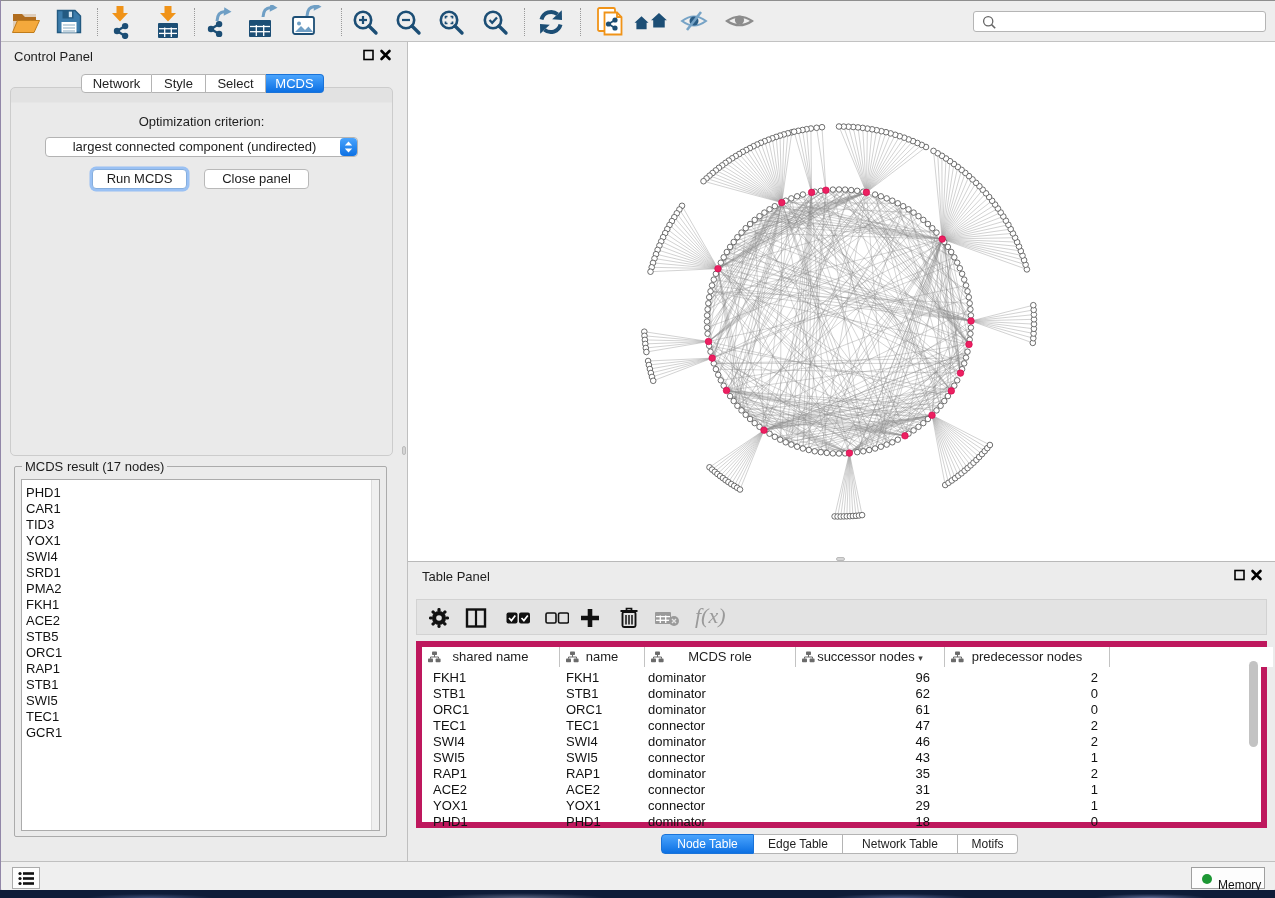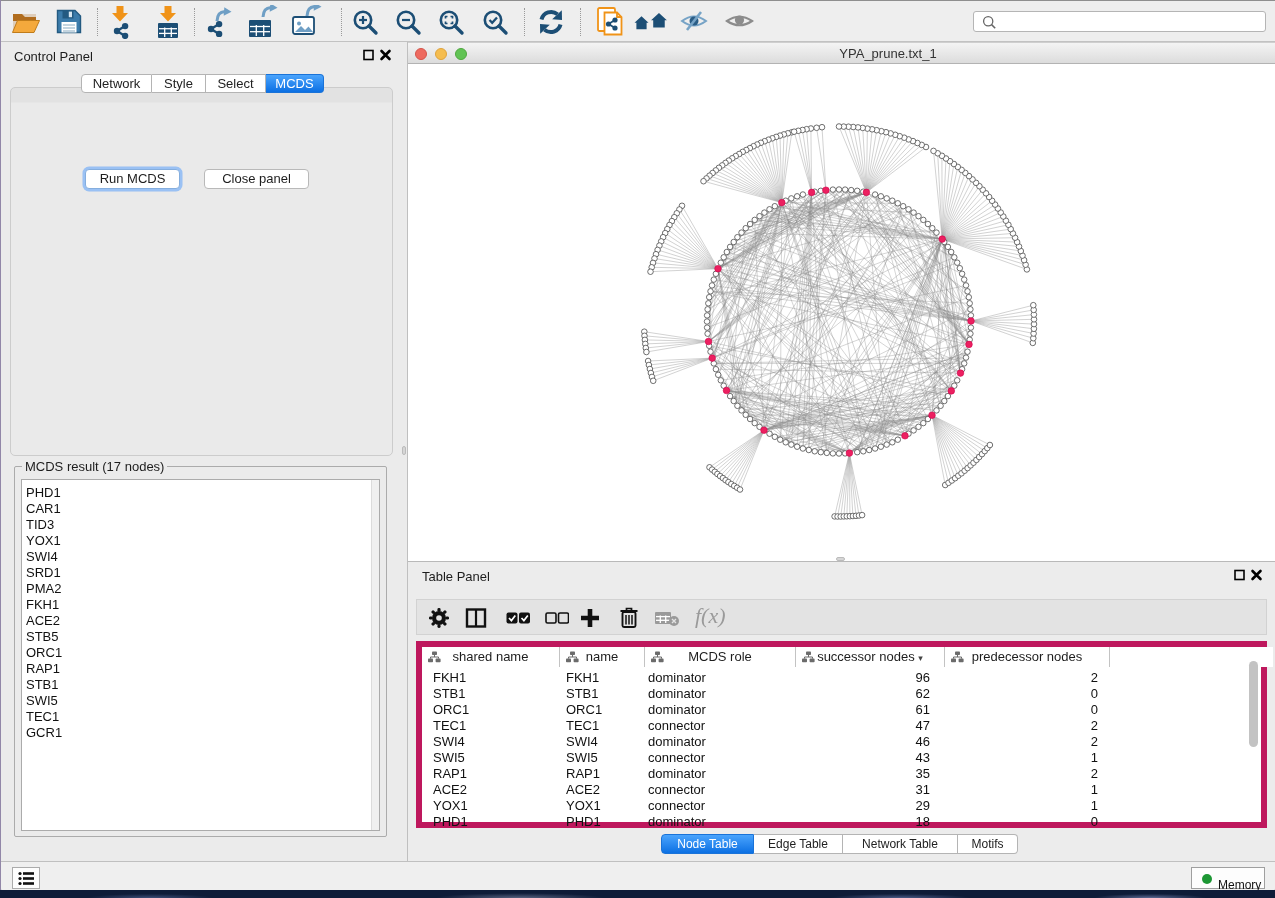--- a/index.html
+++ b/index.html
@@ -20,21 +20,21 @@
 .tab { background:#fff; border:1px solid #b4b4b4; border-left:none; height:20px; line-height:19px; text-align:center; }
 .tabset .tab { height:19px; line-height:18px; }
 .tab:first-child { border-left:1px solid #b4b4b4; border-radius:4px 0 0 4px; }
 .tab:last-child { border-radius:0 4px 4px 0; }
 .tab.sel { background:linear-gradient(180deg,#4aa4fd,#0c70e3); color:#fff; border-color:#1a73d8; }
 #tabpanel { position:absolute; left:9px; top:45px; width:383px; height:369px; background:linear-gradient(180deg,#e2e2e2 0,#e2e2e2 14px,#eaeaea 15px,#eaeaea 100%); border:1px solid #cccccc; border-radius:5px; }
 #optlabel { position:absolute; left:0; top:72px; width:401px; text-align:center; font-size:13px; color:#1d1d1d; }
 #combo { position:absolute; left:44px; top:95px; width:313px; height:20px; background:#fff; border:1px solid #b3b3b3; border-radius:4px; font-size:13px; color:#1d1d1d; line-height:18px; text-align:center; padding-right:14px; }
 #combo .stepper { position:absolute; right:0px; top:0px; width:17px; height:18px; border-radius:4px; background:linear-gradient(180deg,#4aa4fd,#0c70e3); }
 .btn { position:absolute; height:20px; background:#fff; border:1px solid #b9b9b9; border-radius:4px; font-size:13px; color:#1d1d1d; text-align:center; line-height:18px; }
-#runbtn { left:84px; top:127px; width:95px; box-shadow:0 0 0 2.5px rgba(100,165,250,.6); border-color:#85aede; }
+#runbtn { left:91px; top:127px; width:95px; box-shadow:0 0 0 2.5px rgba(100,165,250,.6); border-color:#85aede; }
 #closebtn { left:203px; top:127px; width:105px; }
 #fieldset { position:absolute; left:13px; top:424px; width:373px; height:371px; border:1px solid #ababab; border-radius:2px; }
 #fieldset .legend { position:absolute; left:7px; top:-8px; background:#ebebeb; padding:0 3px; font-size:13px; color:#1d1d1d; }
 #mlist { position:absolute; left:6px; top:12px; width:359px; height:352px; background:#fff; border:1px solid #ababab; font-size:13px; color:#111; }
 #mlist .row { height:16px; line-height:16px; padding-left:4px; }
 #mlist { padding-top:5px; }
 #mlist .sb { position:absolute; right:0px; top:0px; width:8px; height:350px; background:#f0f0f0; border-left:1px solid #dcdcdc; }
 
 #vsplit { position:absolute; left:401px; top:42px; width:6px; height:819px; background:#ebebeb; border-right:1px solid #bfbfbf; }
 .knob { position:absolute; background:#d6d6d6; border:1px solid #bbb; border-radius:2px; }
@@ -214,20 +214,26 @@
         </svg><svg class="ic" style="display:inline-block;vertical-align:top;margin-left:4px" width="13" height="12" viewBox="0 0 13 12">
           <path d="M2.5 2 L10.5 10 M10.5 2 L2.5 10" stroke="#000" stroke-width="2.6" stroke-linecap="round"></path>
         </svg></div>
     <div id="tabpanel"></div>
     <div class="tabset" style="left:80px; top:32px;">
       <div class="tab" style="width:71px">Network</div>
         <div class="tab" style="width:54px">Style</div>
         <div class="tab" style="width:60px">Select</div>
         <div class="tab sel" style="width:58px">MCDS</div>
     </div>
+    <div id="optlabel">Optimization criterion:</div>
+    <div id="combo">largest connected component (undirected)<span class="stepper">
+          <svg class="ic" style="position:absolute;left:3px;top:2px" width="11" height="14" viewBox="0 0 11 14">
+            <path d="M1.8 5.5 L5.5 1.5 L9.2 5.5 z M1.8 8.5 L5.5 12.5 L9.2 8.5 z" fill="#fff"></path>
+          </svg>
+        </span></div>
     <div class="btn" id="runbtn">Run MCDS</div>
     <div class="btn" id="closebtn">Close panel</div>
     <div id="fieldset">
       <div class="legend">MCDS result (17 nodes)</div>
       <div id="mlist">
         <div class="row">PHD1</div>
           <div class="row">CAR1</div>
           <div class="row">TID3</div>
         <div class="row">YOX1</div>
           <div class="row">SWI4</div>
@@ -243,26 +249,20 @@
           <div class="row">TEC1</div>
         <div class="row">GCR1</div>
         <div class="sb"></div>
       </div>
     </div>
   </div>
   <div id="vsplit">
       <div class="knob" style="left:0px; top:404px; width:4px; height:9px;"></div>
     </div>
   <div id="netview">
-    <div id="nettitle">
-      <span class="tl" style="left:7px; background:#ee6a5f; border:1px solid #d5544a;"></span>
-      <span class="tl" style="left:27px; background:#f5bd4f; border:1px solid #dfa33c;"></span>
-      <span class="tl" style="left:47px; background:#61c354; border:1px solid #4fa83f;"></span>
-      <div class="cap">YPA_prune.txt_1</div>
-    </div>
     <div id="netcanvas"><svg width="867" height="496" viewBox="0 0 867 496">
           <path d="M373.8 137.6L455.3 386.3M373.8 137.6L461.2 385M373.8 137.6L467.1 383.5M373.8 137.6L302.5 226.3M373.8 137.6L301.2 232.2M373.8 137.6L300.3 238.3M373.8 137.6L299.6 244.3M373.8 137.6L299.1 250.4M373.8 137.6L299 256.5M373.8 137.6L322.1 331.1M373.8 137.6L325.7 336M373.8 137.6L329.4 340.8M373.8 137.6L333.5 345.4M403.6 127.4L372.2 374.7M403.6 127.4L377.7 377.3M403.6 127.4L383.3 379.6M403.6 127.4L389.1 381.7M403.6 127.4L394.9 383.5M403.6 127.4L400.8 385M417.9 125.2L318.8 187M417.9 125.2L315.7 192.3M417.9 125.2L312.8 197.7M458.4 127.4L329.4 172.2M458.4 127.4L325.7 177M458.4 127.4L322.1 181.9M458.4 127.4L318.8 187M458.4 127.4L315.7 192.3M458.4 127.4L312.8 197.7M458.4 127.4L346.7 154.9M458.4 127.4L342.1 159M458.4 127.4L337.7 163.2M458.4 127.4L333.5 167.6M458.4 127.4L329.4 172.2M534.2 174.1L389.1 381.7M534.2 174.1L394.9 383.5M534.2 174.1L400.8 385M534.2 174.1L437.1 388.4M534.2 174.1L449.2 387.2M534.2 174.1L455.3 386.3M534.2 174.1L461.2 385M534.2 174.1L467.1 383.5M534.2 174.1L472.9 381.7M534.2 174.1L478.7 379.6M534.2 174.1L377.7 135.7M534.2 174.1L366.8 141.2M534.2 174.1L361.5 144.3M534.2 174.1L356.4 147.6M534.2 174.1L351.5 151.2M534.2 174.1L346.7 154.9M534.2 174.1L342.1 159M563 256L322.1 181.9M563 256L318.8 187M563 256L315.7 192.3M563 256L312.8 197.7M563 256L307.9 208.8M563 256L305.8 214.6M563 256L304 220.4M561 279.4L467.1 129.5M561 279.4L455.3 126.7M561 279.4L449.2 125.8M561 279.4L443.2 125.1M561 279.4L437.1 124.6M561 279.4L431 124.5M561 279.4L424.9 124.6M552.5 308.1L536.3 177M552.5 308.1L528.5 167.6M552.5 308.1L524.3 163.2M552.5 308.1L519.9 159M543.3 325.9L389.1 131.3M543.3 325.9L383.3 133.4M543.3 325.9L377.7 135.7M543.3 325.9L366.8 141.2M524 350.2L366.8 371.8M524 350.2L372.2 374.7M524 350.2L377.7 377.3M524 350.2L383.3 379.6M524 350.2L389.1 381.7M524 350.2L394.9 383.5M524 350.2L400.8 385M497 370.8L315.7 320.7M497 370.8L322.1 331.1M497 370.8L325.7 336M497 370.8L329.4 340.8M497 370.8L333.5 345.4M497 370.8L337.7 349.8M497 370.8L342.1 354M441.4 388.1L315.7 320.7M441.4 388.1L322.1 331.1M441.4 388.1L325.7 336M441.4 388.1L329.4 340.8M441.4 388.1L333.5 345.4M441.4 388.1L337.7 349.8M441.4 388.1L546.3 320.7M441.4 388.1L549.2 315.3M441.4 388.1L554.1 304.2M441.4 388.1L556.2 298.4M441.4 388.1L558 292.6M441.4 388.1L559.5 286.7M441.4 388.1L561.7 274.7M356 365.2L532.6 340.8M356 365.2L536.3 336M356 365.2L539.9 331.1M356 365.2L546.3 320.7M356 365.2L549.2 315.3M356 365.2L554.1 304.2M356 365.2L556.2 298.4M356 365.2L558 292.6M356 365.2L559.5 286.7M356 365.2L561.7 274.7M318.5 325.5L500.5 368.7M318.5 325.5L505.6 365.4M318.5 325.5L510.5 361.8M318.5 325.5L515.3 358.1M318.5 325.5L519.9 354M318.5 325.5L528.5 345.4M318.5 325.5L532.6 340.8M304.2 293.1L366.8 141.2M304.2 293.1L361.5 144.3M304.2 293.1L356.4 147.6M300.5 276.5L495.2 141.2M300.5 276.5L489.8 138.3M300.5 276.5L484.3 135.7M300.5 276.5L478.7 133.4M300.5 276.5L472.9 131.3M300.5 276.5L467.1 129.5M310 203.7L467.1 129.5M310 203.7L455.3 126.7M310 203.7L449.2 125.8M310 203.7L443.2 125.1M310 203.7L437.1 124.6M310 203.7L431 124.5M310 203.7L424.9 124.6M310 203.7L329.4 340.8M310 203.7L333.5 345.4M310 203.7L337.7 349.8M310 203.7L342.1 354M373.8 137.6L302.5 286.7M373.8 137.6L310.2 309.8M373.8 137.6L489.8 138.3M373.8 137.6L558 292.6M373.8 137.6L549.2 315.3M373.8 137.6L299.6 268.7M373.8 137.6L372.2 374.7M373.8 137.6L337.7 163.2M373.8 137.6L418.8 387.9M403.6 127.4L299.1 262.6M403.6 127.4L418.8 387.9M403.6 127.4L337.7 163.2M403.6 127.4L310.2 309.8M403.6 127.4L546.3 192.3M403.6 127.4L562.4 268.7M403.6 127.4L325.7 336M403.6 127.4L519.9 354M403.6 127.4L299.6 268.7M417.9 125.2L559.5 226.3M417.9 125.2L394.9 383.5M417.9 125.2L302.5 286.7M417.9 125.2L315.7 320.7M417.9 125.2L455.3 386.3M417.9 125.2L562.4 244.3M417.9 125.2L539.9 181.9M417.9 125.2L400.8 385M417.9 125.2L377.7 135.7M458.4 127.4L478.7 379.6M458.4 127.4L412.8 387.2M458.4 127.4L325.7 336M458.4 127.4L333.5 345.4M458.4 127.4L536.3 177M458.4 127.4L549.2 197.7M458.4 127.4L377.7 377.3M534.2 174.1L333.5 167.6M534.2 174.1L431 388.5M534.2 174.1L449.2 387.2M534.2 174.1L329.4 340.8M534.2 174.1L558 292.6M534.2 174.1L377.7 377.3M534.2 174.1L301.2 232.2M534.2 174.1L299.1 262.6M534.2 174.1L562.4 268.7M563 256L467.1 129.5M563 256L302.5 226.3M563 256L558 292.6M563 256L333.5 167.6M563 256L377.7 377.3M563 256L500.5 144.3M563 256L437.1 124.6M563 256L337.7 163.2M561 279.4L312.8 315.3M561 279.4L437.1 124.6M561 279.4L325.7 177M561 279.4L302.5 226.3M561 279.4L484.3 135.7M561 279.4L383.3 133.4M561 279.4L431 388.5M561 279.4L543.2 187M561 279.4L478.7 379.6M552.5 308.1L484.3 377.3M552.5 308.1L361.5 144.3M552.5 308.1L312.8 197.7M552.5 308.1L536.3 177M552.5 308.1L500.5 144.3M552.5 308.1L539.9 181.9M552.5 308.1L307.9 304.2M552.5 308.1L329.4 172.2M543.3 325.9L333.5 345.4M543.3 325.9L301.2 280.8M543.3 325.9L489.8 138.3M543.3 325.9L351.5 361.8M543.3 325.9L510.5 361.8M543.3 325.9L536.3 177M543.3 325.9L394.9 129.5M543.3 325.9L325.7 177M524 350.2L437.1 388.4M524 350.2L377.7 377.3M524 350.2L467.1 129.5M524 350.2L322.1 331.1M524 350.2L536.3 177M524 350.2L437.1 124.6M524 350.2L543.2 187M524 350.2L337.7 349.8M497 370.8L304 220.4M497 370.8L536.3 177M497 370.8L561.7 238.3M497 370.8L342.1 159M497 370.8L562.9 262.6M497 370.8L412.8 125.8M497 370.8L461.2 385M441.4 388.1L515.3 358.1M441.4 388.1L539.9 331.1M441.4 388.1L301.2 280.8M441.4 388.1L351.5 151.2M441.4 388.1L361.5 368.7M441.4 388.1L383.3 133.4M356 365.2L406.7 386.3M356 365.2L346.7 154.9M356 365.2L443.2 125.1M356 365.2L301.2 280.8M356 365.2L472.9 131.3M356 365.2L562.9 262.6M356 365.2L383.3 133.4M356 365.2L559.5 286.7M318.5 325.5L558 292.6M318.5 325.5L431 124.5M318.5 325.5L467.1 383.5M318.5 325.5L560.8 232.2M318.5 325.5L510.5 151.2M318.5 325.5L437.1 124.6M304.2 293.1L406.7 126.7M304.2 293.1L536.3 177M304.2 293.1L383.3 379.6M304.2 293.1L549.2 197.7M304.2 293.1L546.3 192.3M304.2 293.1L484.3 377.3M304.2 293.1L455.3 386.3M304.2 293.1L301.2 232.2M304.2 293.1L325.7 336M304.2 293.1L418.8 387.9M300.5 276.5L312.8 197.7M300.5 276.5L304 220.4M300.5 276.5L558 220.4M300.5 276.5L539.9 331.1M300.5 276.5L356.4 147.6M310 203.7L562.9 250.4M310 203.7L505.6 147.6M310 203.7L556.2 298.4M310 203.7L478.7 379.6M310 203.7L443.2 125.1M310 203.7L500.5 368.7M310 203.7L519.9 354M310 203.7L337.7 163.2M310 203.7L484.3 377.3M310 203.7L467.1 383.5M310 203.7L515.3 358.1M372.2 374.7L546.3 320.7M305.8 298.4L558 292.6M304 220.4L333.5 167.6M455.3 126.7L560.8 232.2M377.7 135.7L539.9 181.9M304 220.4L449.2 387.2M546.3 192.3L467.1 383.5M437.1 124.6L325.7 336M546.3 320.7L412.8 387.2M302.5 226.3L455.3 386.3M315.7 192.3L361.5 368.7M556.2 214.6L536.3 336M337.7 349.8L495.2 141.2M562.4 244.3L342.1 354M467.1 383.5L528.5 167.6M361.5 144.3L562.4 268.7M299 256.5L315.7 192.3M302.5 286.7L455.3 386.3M351.5 151.2L318.8 187M337.7 349.8L437.1 388.4M366.8 141.2L528.5 167.6M484.3 135.7L561.7 238.3M305.8 298.4L556.2 298.4M337.7 163.2L322.1 331.1M467.1 383.5L400.8 385M532.6 340.8L528.5 167.6M361.5 368.7L495.2 141.2M322.1 181.9L356.4 147.6M325.7 336L389.1 381.7M389.1 131.3L554.1 208.8M549.2 315.3L500.5 144.3M449.2 125.8L532.6 340.8M478.7 379.6L322.1 331.1M495.2 141.2L299.6 244.3M431 124.5L472.9 131.3M505.6 147.6L377.7 377.3M305.8 298.4L342.1 354M300.3 238.3L383.3 133.4M389.1 381.7L299.6 268.7M351.5 361.8L500.5 144.3M443.2 125.1L351.5 361.8M394.9 129.5L478.7 379.6M561.7 238.3L302.5 226.3M424.9 124.6L478.7 379.6M528.5 167.6L346.7 154.9M361.5 144.3L307.9 304.2M329.4 172.2L305.8 298.4M505.6 147.6L366.8 141.2M515.3 154.9L333.5 345.4M505.6 365.4L301.2 280.8M351.5 361.8L519.9 354M325.7 336L372.2 374.7M315.7 192.3L412.8 387.2M406.7 386.3L559.5 286.7M500.5 368.7L377.7 135.7M495.2 141.2L418.8 387.9M546.3 192.3L515.3 154.9M315.7 192.3L561.7 274.7M467.1 129.5L532.6 340.8M546.3 192.3L472.9 131.3" stroke="#8a8a8a" stroke-width="0.6" stroke-opacity="0.6" fill="none"></path>
           <path d="M373.8 137.6L383.8 67.3M373.8 137.6L379.9 68.3M373.8 137.6L375.9 69.4M373.8 137.6L372 70.6M373.8 137.6L368.2 71.9M373.8 137.6L364.3 73.3M373.8 137.6L360.5 74.7M373.8 137.6L356.7 76.2M373.8 137.6L352.9 77.8M373.8 137.6L349.2 79.5M373.8 137.6L345.5 81.2M373.8 137.6L341.9 83.1M373.8 137.6L338.3 85M373.8 137.6L334.7 86.9M373.8 137.6L331.2 89M373.8 137.6L327.7 91.1M373.8 137.6L324.2 93.3M373.8 137.6L320.8 95.6M373.8 137.6L317.5 97.9M373.8 137.6L314.2 100.4M373.8 137.6L310.9 102.8M373.8 137.6L307.8 105.4M373.8 137.6L304.6 108M373.8 137.6L301.5 110.7M373.8 137.6L298.5 113.4M373.8 137.6L295.5 116.2M403.6 127.4L402.9 63.5M403.6 127.4L398.6 64.2M403.6 127.4L394.5 65M403.6 127.4L390.3 65.8M403.6 127.4L386.1 66.7M417.9 125.2L414 62.2M417.9 125.2L408.6 62.8M458.4 127.4L518 82M458.4 127.4L513.7 79.9M458.4 127.4L509.4 78M458.4 127.4L505 76.1M458.4 127.4L500.6 74.4M458.4 127.4L496.2 72.7M458.4 127.4L491.7 71.2M458.4 127.4L487.2 69.8M458.4 127.4L482.6 68.4M458.4 127.4L478 67.2M458.4 127.4L473.4 66.2M458.4 127.4L468.7 65.2M458.4 127.4L464.1 64.3M458.4 127.4L459.4 63.6M458.4 127.4L454.7 62.9M458.4 127.4L450 62.4M458.4 127.4L445.2 62M458.4 127.4L440.5 61.7M458.4 127.4L435.7 61.6M458.4 127.4L431 61.5M534.2 174.1L618.9 204.4M534.2 174.1L617.6 199.7M534.2 174.1L616.1 195.1M534.2 174.1L614.5 190.6M534.2 174.1L612.8 186M534.2 174.1L611 181.5M534.2 174.1L609.1 177.1M534.2 174.1L607.1 172.7M534.2 174.1L604.9 168.4M534.2 174.1L602.7 164.1M534.2 174.1L600.4 159.8M534.2 174.1L597.9 155.7M534.2 174.1L595.3 151.5M534.2 174.1L592.7 147.5M534.2 174.1L589.9 143.5M534.2 174.1L587.1 139.6M534.2 174.1L584.1 135.8M534.2 174.1L581.1 132M534.2 174.1L578 128.3M534.2 174.1L574.7 124.7M534.2 174.1L571.4 121.2M534.2 174.1L568 117.8M534.2 174.1L564.5 114.4M534.2 174.1L561 111.1M534.2 174.1L557.3 107.9M534.2 174.1L553.6 104.9M534.2 174.1L549.8 101.9M534.2 174.1L545.9 99M534.2 174.1L542 96.2M534.2 174.1L538 93.5M534.2 174.1L533.9 90.8M534.2 174.1L529.7 88.3M534.2 174.1L525.5 85.9M563 256L624.8 277.9M563 256L625.3 273.2M563 256L625.6 268.5M563 256L625.9 263.8M563 256L626 259.1M563 256L626 254.3M563 256L625.9 249.6M563 256L625.7 244.9M563 256L625.3 240.2M524 350.2L537.2 420M524 350.2L540.5 417.8M524 350.2L543.8 415.5M524 350.2L547.1 413.2M524 350.2L550.3 410.7M524 350.2L553.5 408.3M524 350.2L556.6 405.7M524 350.2L559.6 403.1M524 350.2L562.6 400.4M524 350.2L565.5 397.7M524 350.2L568.4 394.9M524 350.2L571.2 392M524 350.2L574 389.1M524 350.2L576.7 386.1M524 350.2L579.3 383.1M524 350.2L581.9 380M441.4 388.1L426.6 451.4M441.4 388.1L429.6 451.5M441.4 388.1L432.7 451.5M441.4 388.1L435.8 451.4M441.4 388.1L438.8 451.3M441.4 388.1L441.9 451.2M441.4 388.1L444.9 451M441.4 388.1L448 450.8M441.4 388.1L451 450.5M441.4 388.1L454.1 450.1M356 365.2L301.5 402.3M356 365.2L304.1 404.6M356 365.2L306.8 406.8M356 365.2L309.4 409M356 365.2L312.1 411.1M356 365.2L314.9 413.1M356 365.2L317.6 415.2M356 365.2L320.4 417.1M356 365.2L323.3 419.1M356 365.2L326.2 420.9M356 365.2L329.1 422.7M356 365.2L332 424.5M304.2 293.1L240.1 296M304.2 293.1L240.9 300M304.2 293.1L241.9 304M304.2 293.1L242.9 308M304.2 293.1L244 311.9M304.2 293.1L245.2 315.8M300.5 276.5L236.3 266.7M300.5 276.5L236.5 270.8M300.5 276.5L236.9 274.9M300.5 276.5L237.3 278.9M300.5 276.5L237.8 283M300.5 276.5L238.4 287M310 203.7L274 140.8M310 203.7L271.4 144.5M310 203.7L268.8 148.3M310 203.7L266.3 152.2M310 203.7L263.9 156.1M310 203.7L261.5 160M310 203.7L259.3 164.1M310 203.7L257.2 168.1M310 203.7L255.1 172.2M310 203.7L253.2 176.4M310 203.7L251.4 180.6M310 203.7L249.6 184.9M310 203.7L248 189.2M310 203.7L246.5 193.5M310 203.7L245 197.9M310 203.7L243.7 202.3M310 203.7L242.5 206.7" stroke="#a9a9a9" stroke-width="0.65" stroke-opacity="0.8" fill="none"></path>
           <g fill="#fff" stroke="#555" stroke-width="0.85">
             <circle cx="562.9" cy="250.4" r="2.75"></circle>
             <circle cx="562.4" cy="244.3" r="2.75"></circle>
             <circle cx="561.7" cy="238.3" r="2.75"></circle>
             <circle cx="560.8" cy="232.2" r="2.75"></circle>
             <circle cx="559.5" cy="226.3" r="2.75"></circle>
             <circle cx="558" cy="220.4" r="2.75"></circle>

